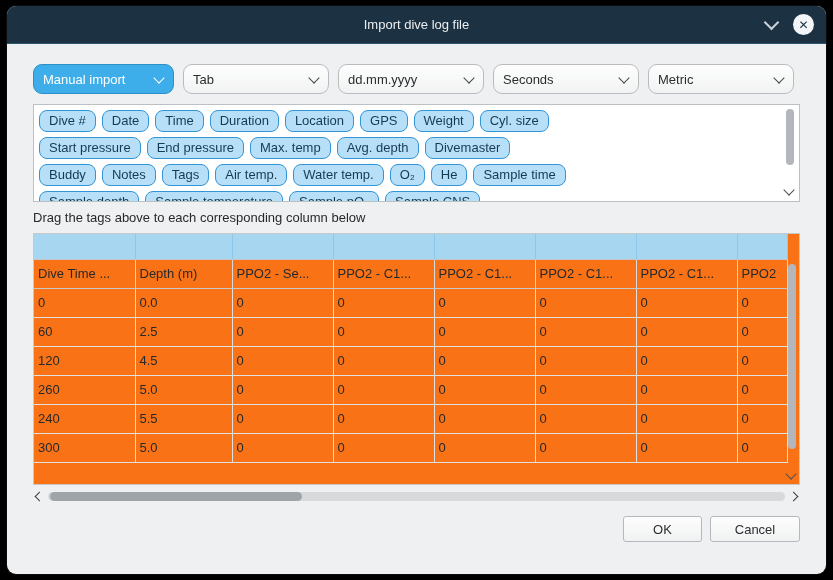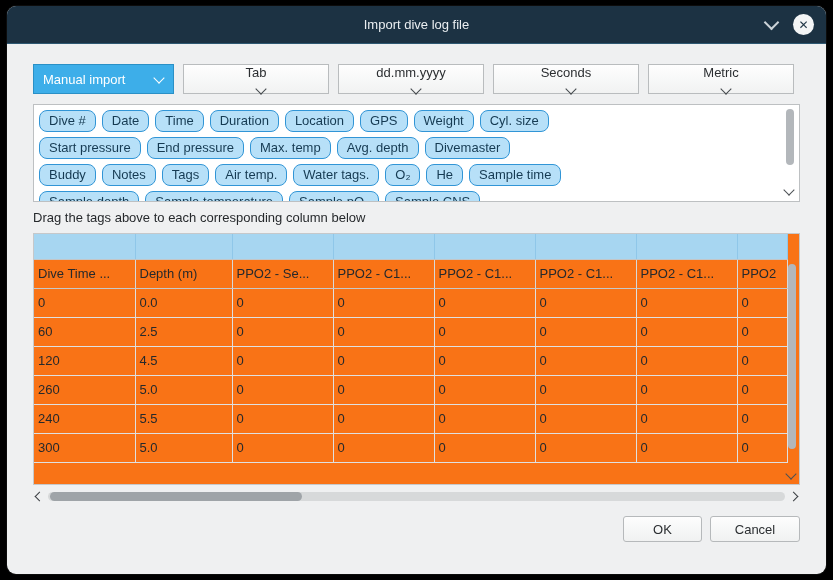--- a/index.html
+++ b/index.html
@@ -33,34 +33,34 @@
   .close-btn{
     width:21px;height:21px;border-radius:50%;background:#f3f5f6;
     display:flex;align-items:center;justify-content:center;
     color:#1c3243;font-size:12px;font-weight:bold;line-height:1;
   }
   
   .content{padding:20px 26px 0 26px;}
   
   .combo-row{display:flex;gap:9px;margin-bottom:10px;}
   .combo{
-    height:30px;box-sizing:border-box;border:1px solid #b9bcbe;border-radius:0;
+    height:30px;box-sizing:border-box;border:1px solid #b9bcbe;border-radius:9px;
     background:linear-gradient(#fefefe,#f1f2f2);
     display:flex;align-items:center;justify-content:space-between;
     padding:0 9px;white-space:nowrap;
   }
   .combo .chev{
     width:7px;height:7px;border-right:1.6px solid #43484c;border-bottom:1.6px solid #43484c;
     transform:rotate(45deg);margin:-3px 1px 0 10px;flex:none;
   }
   .combo.highlight{
     background:var(--accent,#3daee9);border-color:#2a90c6;color:#fff;
   }
   .combo.highlight .chev{border-color:#fff;}
-  .w140{width:141px;} .w146{width:146px;flex-direction:column;}
+  .w140{width:141px;} .w146{width:146px;}
   
   .tagbox{
     position:relative;height:98px;box-sizing:border-box;background:#fff;
     border:1px solid #bdc0c2;overflow:hidden;padding:5px 24px 0 5px;
   }
   .tagrow{display:flex;gap:6px;margin-bottom:5px;}
   .tag{
     box-sizing:border-box;border:1px solid var(--tag-border,#3195d6);
     background:var(--tag-bg,#b7e0f8);color:var(--tag-fg,#153a52);
     border-radius:8px;padding:2px 9px 3px 9px;white-space:nowrap;flex:none;
@@ -181,21 +181,21 @@
             <span class="tag">End pressure</span>
             <span class="tag">Max. temp</span>
             <span class="tag">Avg. depth</span>
             <span class="tag">Divemaster</span>
           </div>
           <div class="tagrow">
             <span class="tag">Buddy</span>
             <span class="tag">Notes</span>
             <span class="tag">Tags</span>
             <span class="tag">Air temp.</span>
-            <span class="tag">Water tags.</span>
+            <span class="tag">Water temp.</span>
             <span class="tag">O₂</span>
             <span class="tag">He</span>
             <span class="tag">Sample time</span>
           </div>
           <div class="tagrow">
             <span class="tag">Sample depth</span>
             <span class="tag">Sample temperature</span>
             <span class="tag">Sample pO₂</span>
             <span class="tag">Sample CNS</span>
           </div>

